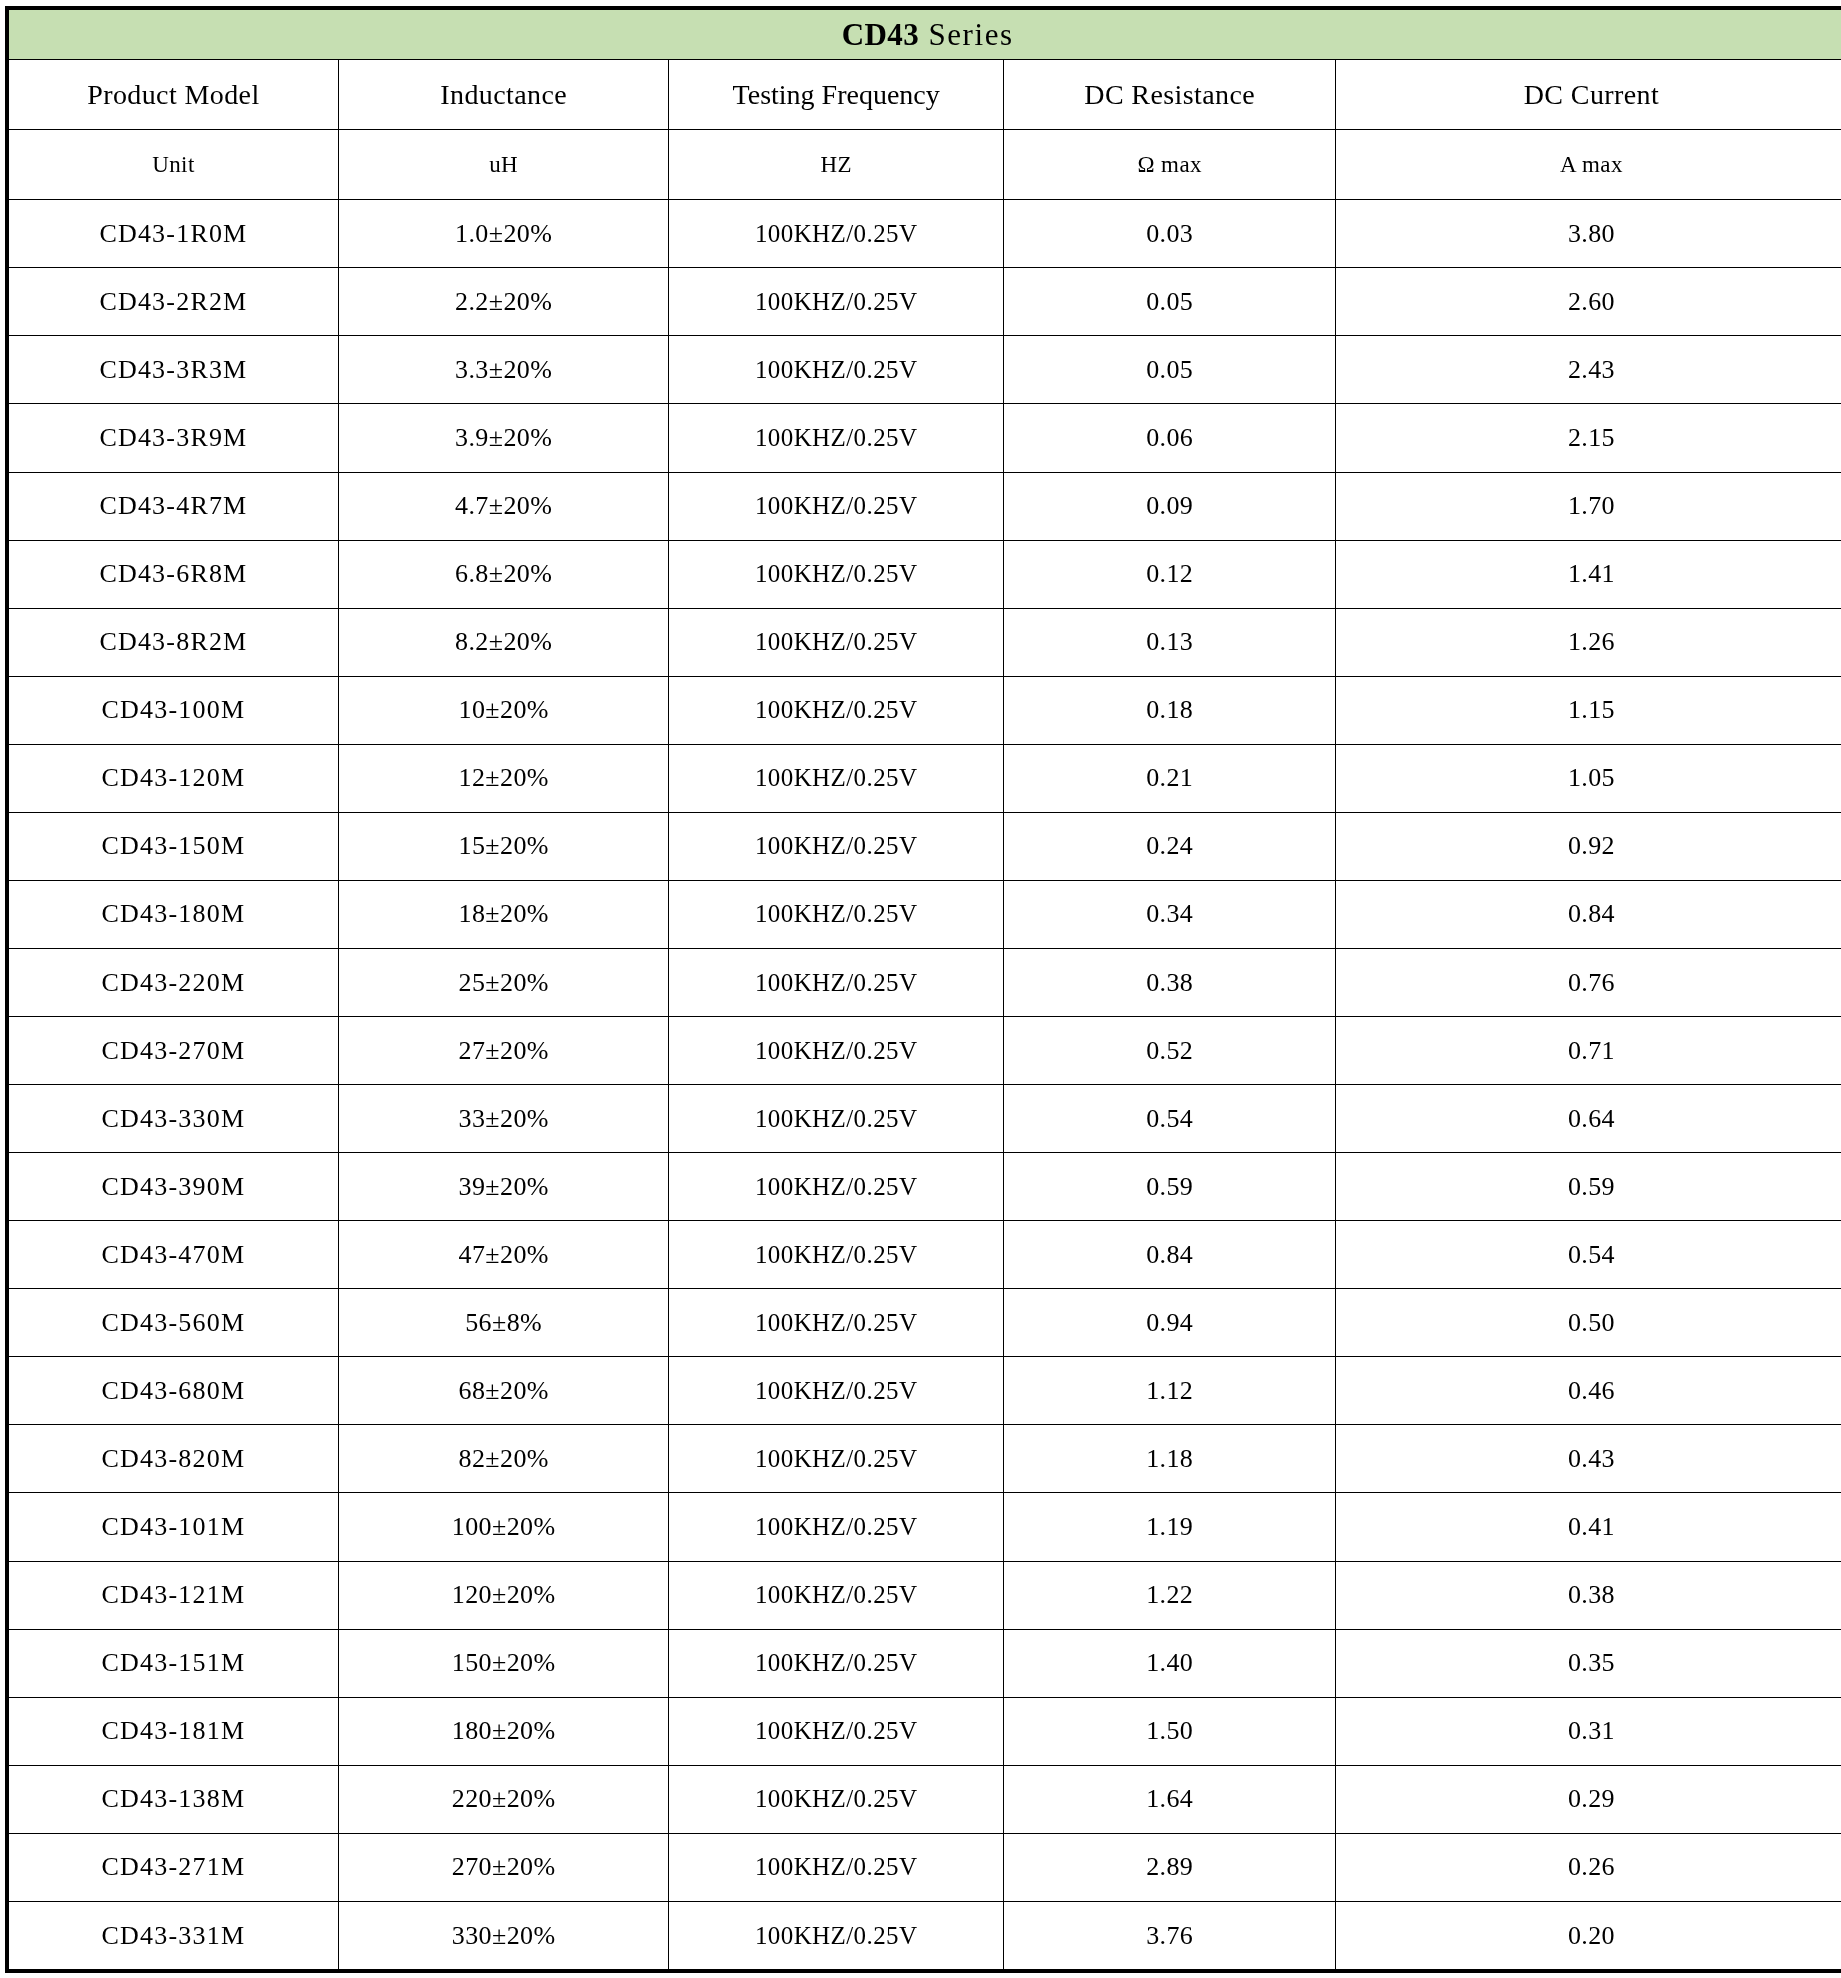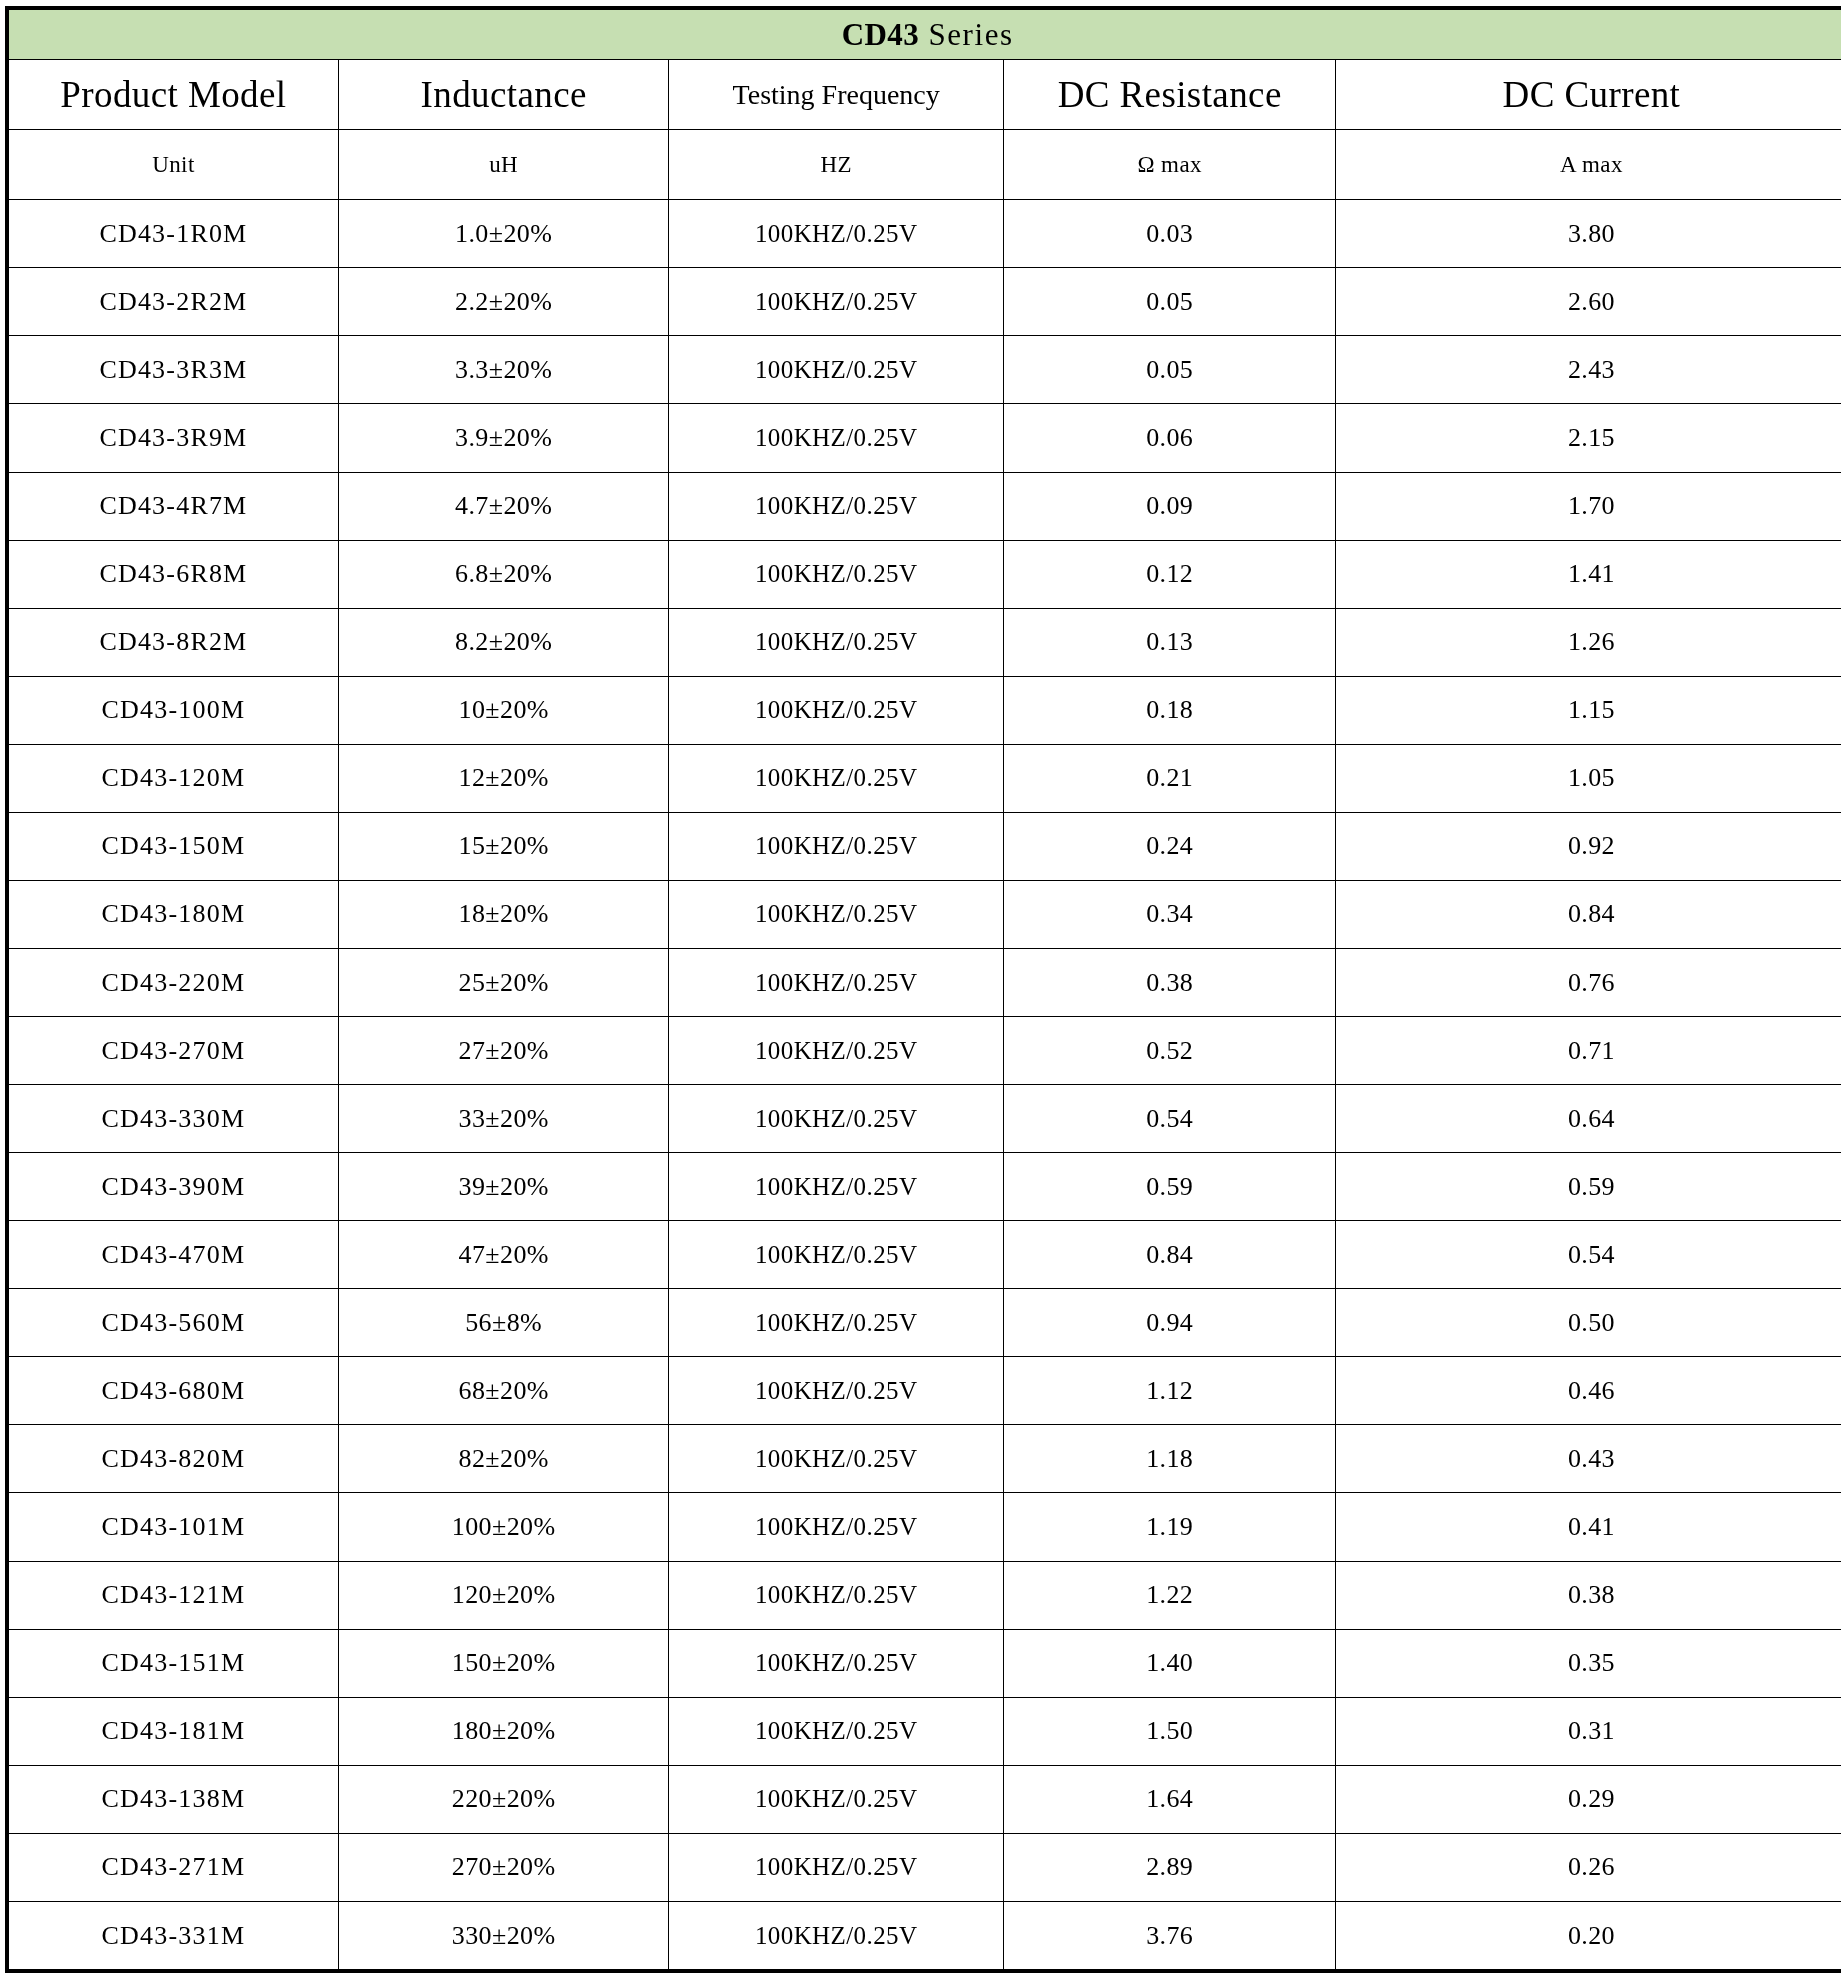--- a/index.html
+++ b/index.html
@@ -52,21 +52,21 @@
     font-weight: bold;
     letter-spacing: 0.4px;
   }
   .title-rest {
     font-weight: normal;
     letter-spacing: 1.6px;
   }
 
   .header-cell {
     height: 66px;
-    font-size: 37px;
+    font-size: 28px;
     letter-spacing: 1.2px;
     border-bottom: 2.4px solid #000000;
   }
   .header-cell.tight {
     letter-spacing: 0px;
     font-size: 28px;
   }
 
   .unit-cell {
     height: 66px;

